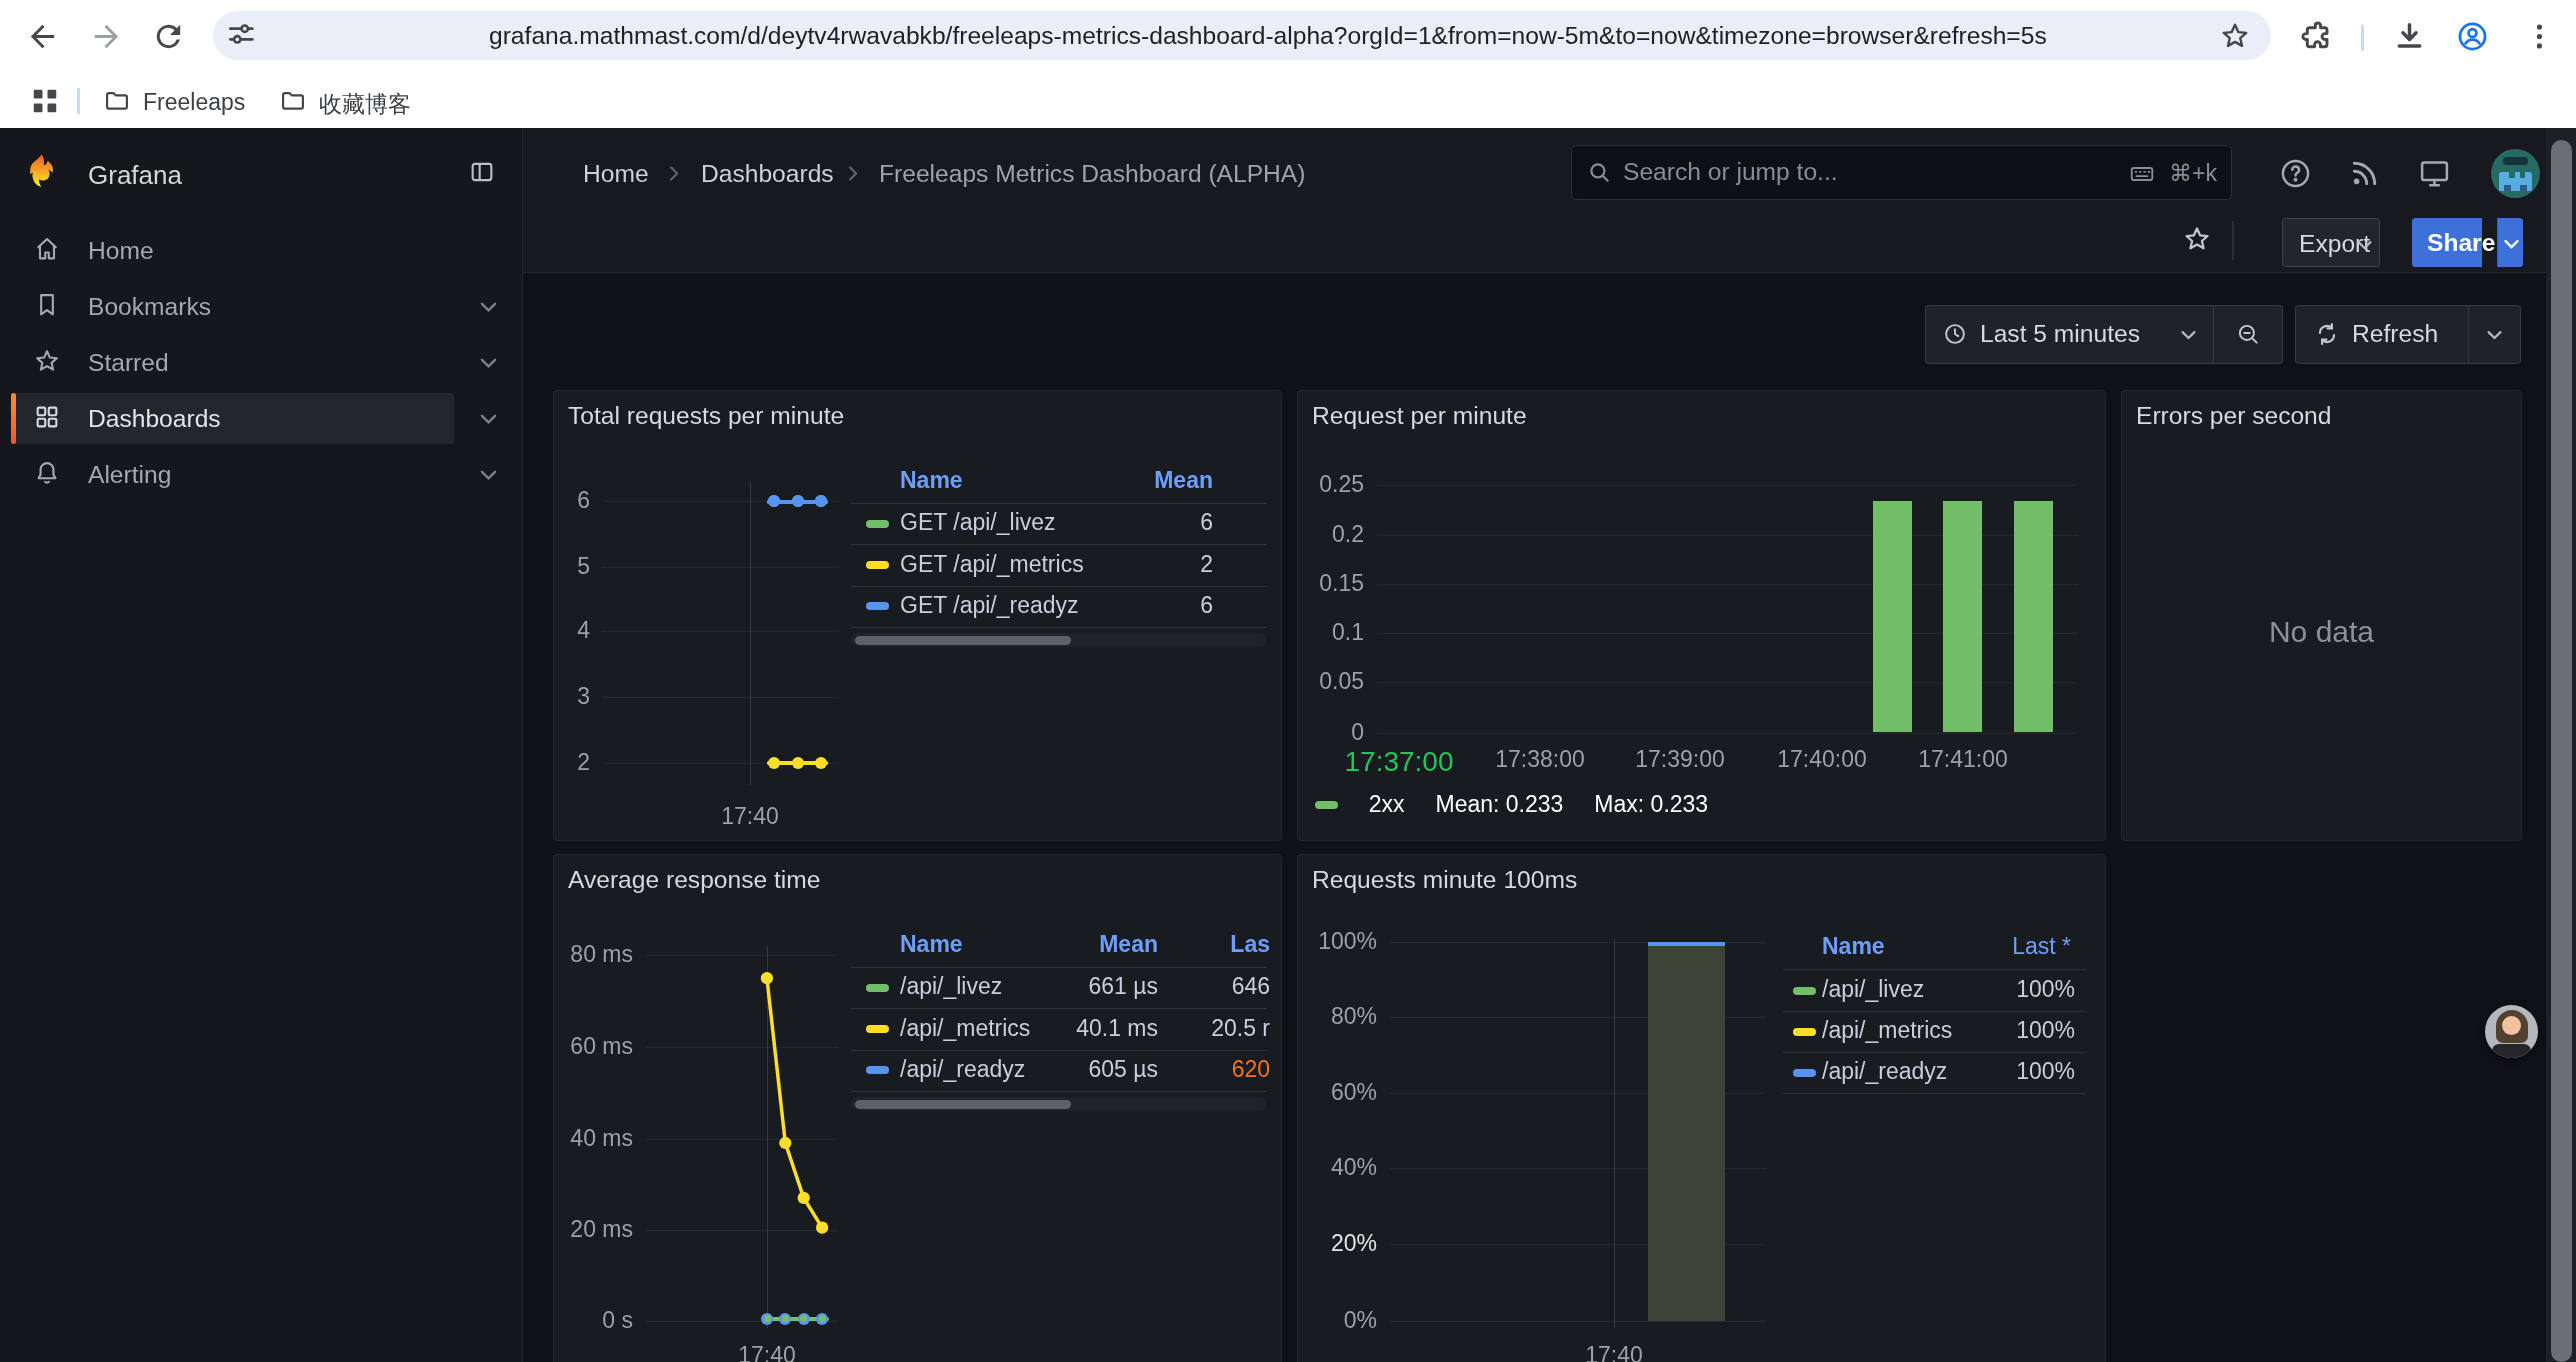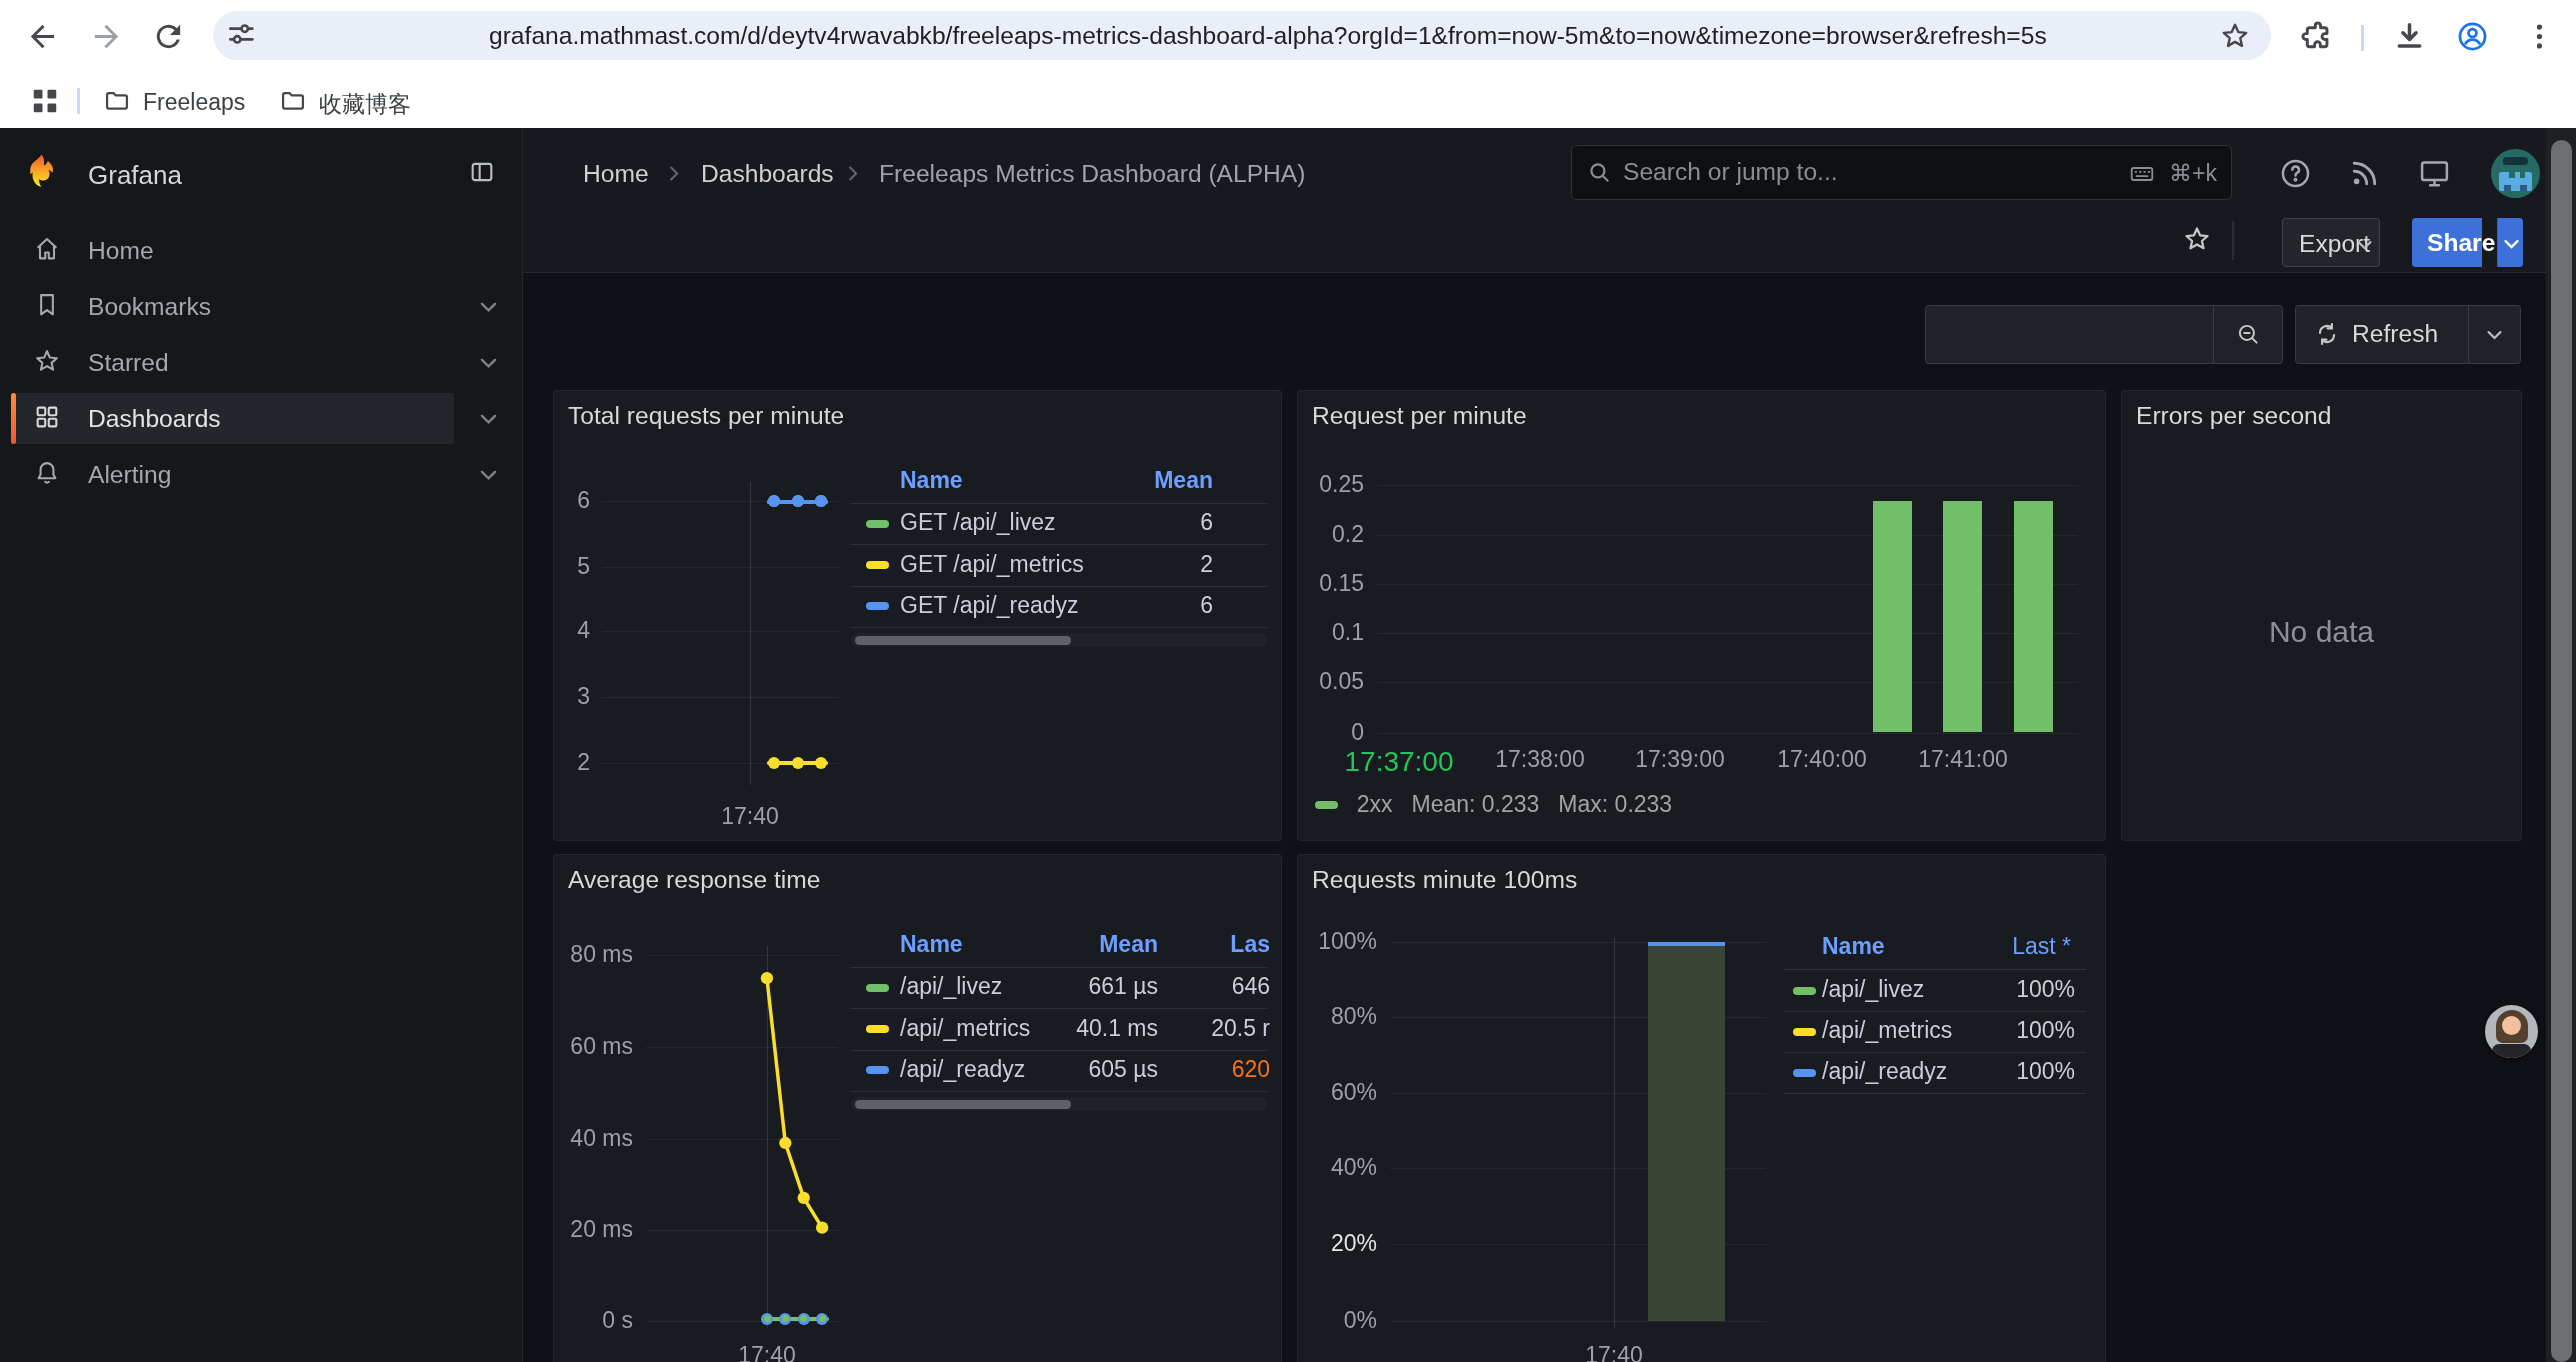--- a/index.html
+++ b/index.html
@@ -273,20 +273,32 @@
   <div class="btn" style="left:2497px;top:218px;width:26px;height:49px;background:#3D71D9;border-radius:0 3.5px 3.5px 0;border-left:1.8px solid #2F5FC0;">
     <div class="gicon" style="left:3.5px;top:16px;width:19px;height:19px;color:#FFFFFF;">
       <svg viewBox="0 0 16 16">
           <path d="M3 6l5 5 5-5" fill="none" stroke="currentColor" stroke-width="2" stroke-linecap="round"></path>
         </svg></div>
   </div>
 
   <div class="g-canvas"></div>
 
   <div class="btn-group abs" style="left:1925px;top:305px;width:358px;height:59px;">
+    <div class="abs" style="left:0;top:0;width:287px;height:57px;">
+      <div class="gicon" style="left:16px;top:15px;width:26px;height:26px;color:#C5C6C9;">
+        <svg viewBox="0 0 24 24" fill="none" stroke="currentColor" stroke-width="1.8">
+            <circle cx="12" cy="12" r="8.2"></circle>
+            <path d="M12 7.5V12l3 2" stroke-linecap="round"></path>
+          </svg></div>
+      <span class="btn-label abs" style="left:54px;top:14px;">Last 5 minutes</span>
+      <div class="gicon" style="left:253px;top:19px;width:19px;height:19px;color:#B9BABD;">
+        <svg viewBox="0 0 16 16">
+            <path d="M3 6l5 5 5-5" fill="none" stroke="currentColor" stroke-width="1.8" stroke-linecap="round"></path>
+          </svg></div>
+    </div>
     <div class="abs" style="left:287px;top:0;width:0.9px;height:57px;background:#383B40;"></div>
     <div class="abs" style="left:288px;top:0;width:69px;height:57px;">
       <div class="gicon" style="left:21px;top:15px;width:26px;height:26px;color:#C5C6C9;">
         <svg viewBox="0 0 24 24" fill="none" stroke="currentColor" stroke-width="1.8">
             <circle cx="11" cy="11" r="6.5"></circle>
             <path d="M8.5 11h5M16 16l4 4" stroke-linecap="round"></path>
           </svg></div>
     </div>
   </div>
   <div class="btn-group abs" style="left:2295px;top:305px;width:226px;height:59px;">
@@ -371,21 +383,21 @@
         <div style="position: absolute; left: 79px; top: 291px; width: 701px; height: 0.9px; background: rgba(204, 204, 220, 0.08);"></div>
         <div style="position: absolute; left: 79px; top: 342px; width: 701px; height: 0.9px; background: rgba(204, 204, 220, 0.08);"></div>
         <div style="position: absolute; left: 22px; top: 355px; width: 158px; text-align: center; font-size: 28px; color: #22c55e;">17:37:00</div>
         <div style="position: absolute; left: 163px; top: 355px; width: 158px; text-align: center; font-size: 23px; color: rgb(157, 160, 166);">17:38:00</div>
         <div style="position: absolute; left: 303px; top: 355px; width: 158px; text-align: center; font-size: 23px; color: rgb(157, 160, 166);">17:39:00</div>
         <div style="position: absolute; left: 445px; top: 355px; width: 158px; text-align: center; font-size: 23px; color: rgb(157, 160, 166);">17:40:00</div>
         <div style="position: absolute; left: 586px; top: 355px; width: 158px; text-align: center; font-size: 23px; color: rgb(157, 160, 166);">17:41:00</div>
         <div style="position: absolute; left: 575px; top: 110px; width: 39px; height: 231px; background: rgb(115, 191, 105);"></div>
         <div style="position: absolute; left: 645px; top: 110px; width: 39px; height: 231px; background: rgb(115, 191, 105);"></div>
         <div style="position: absolute; left: 716px; top: 110px; width: 39px; height: 231px; background: rgb(115, 191, 105);"></div>
-        <div style="position: absolute; left: 16.7px; top: 400px; display: flex; align-items: center; gap: 19px; font-size: 23px; color: #a3a3a3;">
+        <div style="position: absolute; left: 16.7px; top: 400px; display: flex; align-items: center; gap: 31px; font-size: 23px; color: #ffffff;">
           <span style="display: inline-block; width: 23px; height: 8px; border-radius: 4.4px; background: rgb(115, 191, 105);"></span>
           <span>2xx</span>
           <span>Mean: 0.233</span>
           <span>Max: 0.233</span>
         </div>
       </div>
   </section>
   <section class="panel" style="left:2121px;top:390px;width:401px;height:451px;">
     <h2 class="panel-title">Errors per second</h2>
     <div class="nodata">No data</div>

